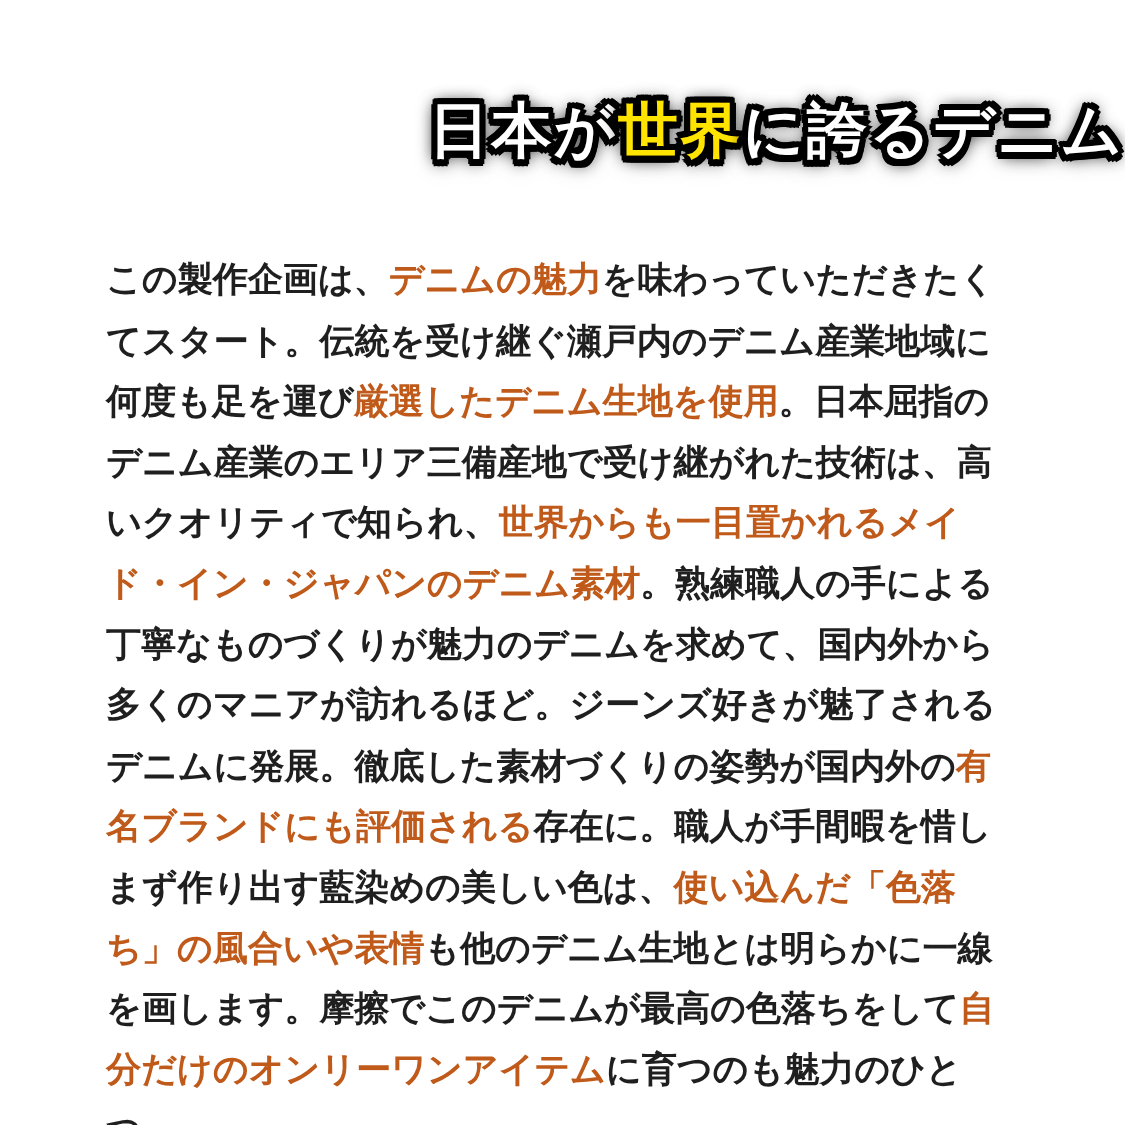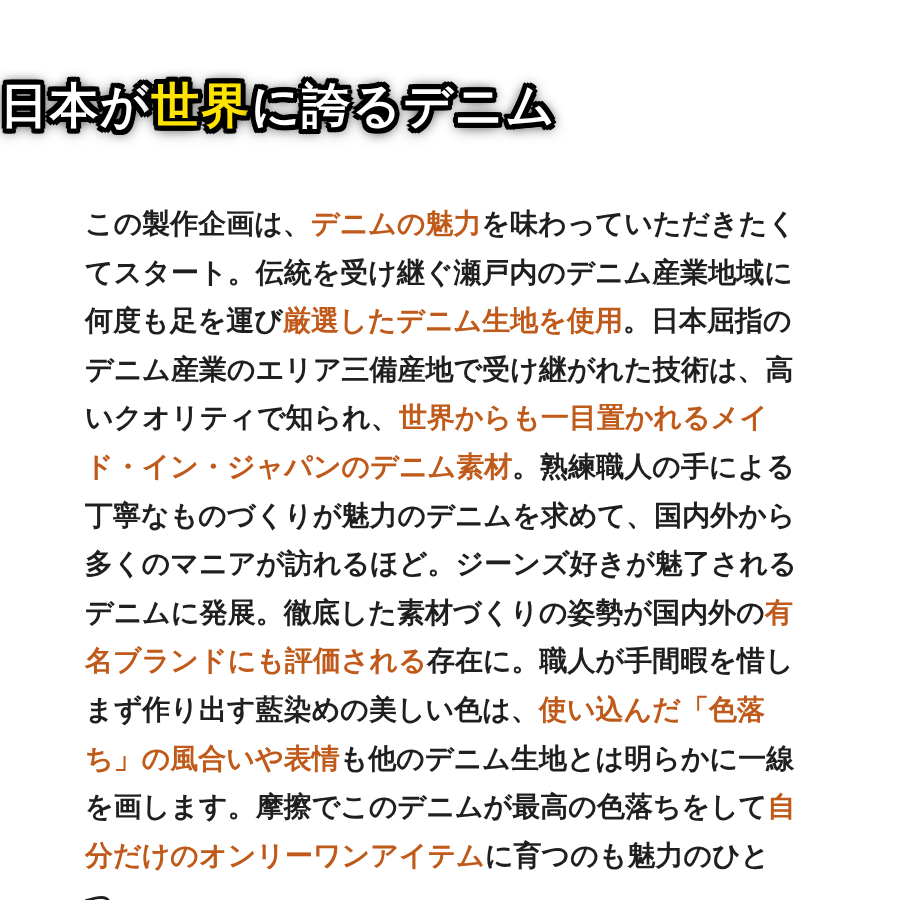--- a/index.html
+++ b/index.html
@@ -15,21 +15,21 @@
     position: relative;
     width: 900px;
     height: 900px;
     background: #ffffff;
   }
   .title {
     position: absolute;
     top: 48px;
     left: 0;
     width: 900px;
-    text-align: left;
+    text-align: right;
     font-size: 48px;
     font-weight: 900;
     letter-spacing: 2px;
     line-height: 1.1;
     white-space: nowrap;
   }
   .title .seg {
     color: #ffffff;
     text-shadow:
       -4px -4px 0 #000, 4px -4px 0 #000, -4px 4px 0 #000, 4px 4px 0 #000,

